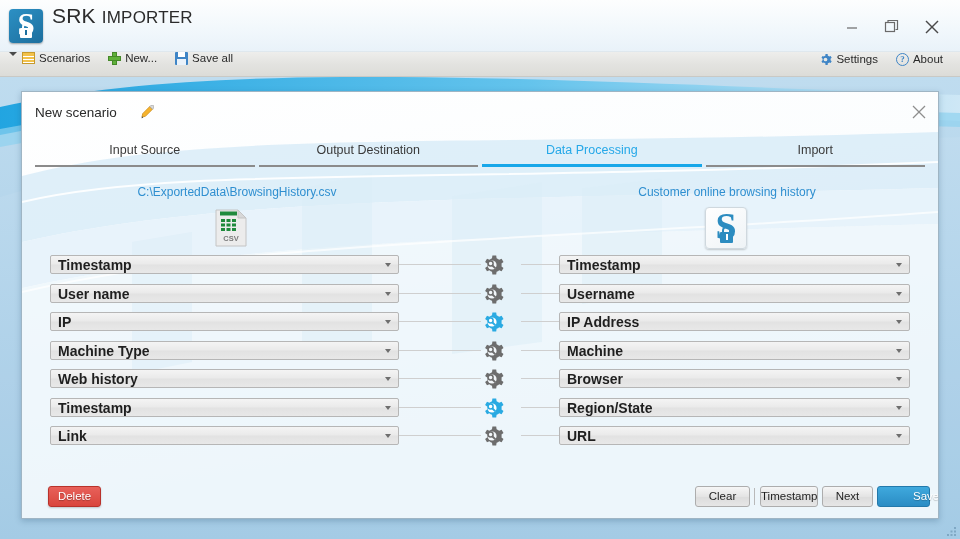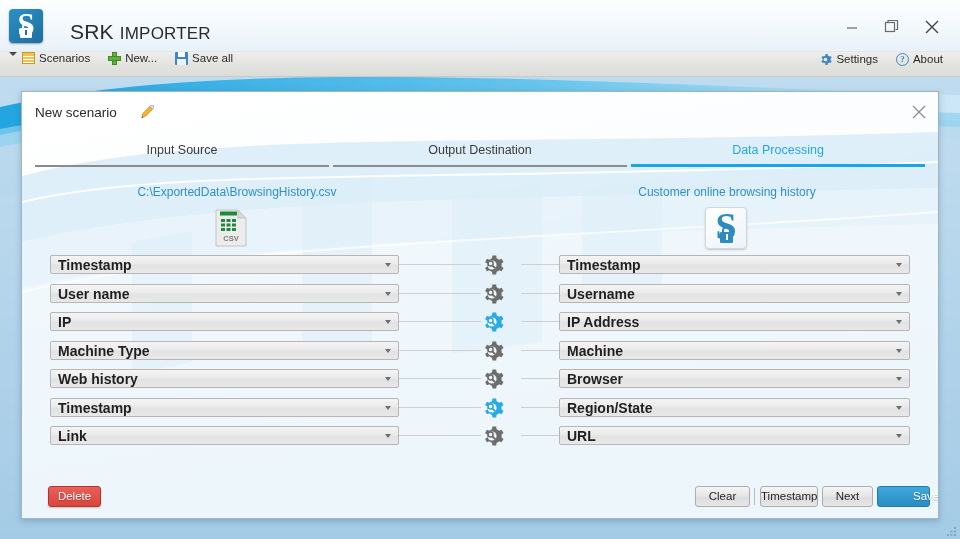--- a/index.html
+++ b/index.html
@@ -69,26 +69,25 @@
     box-sizing: border-box;
   }
   .app-logo .lock-key {
     position: absolute;
     left: 16px; top: 21px;
     width: 2px; height: 5px;
     background: #1d6f9e;
   }
   .app-title {
     position: absolute;
-    left: 52px; top: 20px;
+    left: 52px; top: 4px;
     font-family: "Liberation Sans", sans-serif;
     font-size: 21px;
     color: #2b2b2b;
     letter-spacing: .2px;
-    margin-left: 18px;
   }
   .app-title .small-caps {
     font-size: 17px;
   }
 
   .win-btns {
     position: absolute;
     right: 12px; top: 14px;
     display: flex;
     align-items: center;
@@ -574,20 +573,24 @@
         <span class="tab-underline"></span>
       </div>
       <div class="tab">
         <span>Output Destination</span>
         <span class="tab-underline"></span>
       </div>
       <div class="tab active">
         <span>Data Processing</span>
         <span class="tab-underline"></span>
       </div>
+      <div class="tab">
+        <span>Import</span>
+        <span class="tab-underline"></span>
+      </div>
     </div>
 
     <div class="src-path">C:\ExportedData\BrowsingHistory.csv</div>
     <div class="tgt-name">Customer online browsing history</div>
 
     <div class="csv-icon">
       <svg width="32" height="38" viewBox="0 0 32 38">
         <path d="M1 1h22l8 8v28H1z" fill="#ececec" stroke="#c4c4c4" stroke-width="1"></path>
         <path d="M23 1l8 8h-8z" fill="#d8d8d8" stroke="#c4c4c4" stroke-width="1"></path>
         <rect x="5" y="2.5" width="17" height="4" fill="#1f8a3c"></rect>

